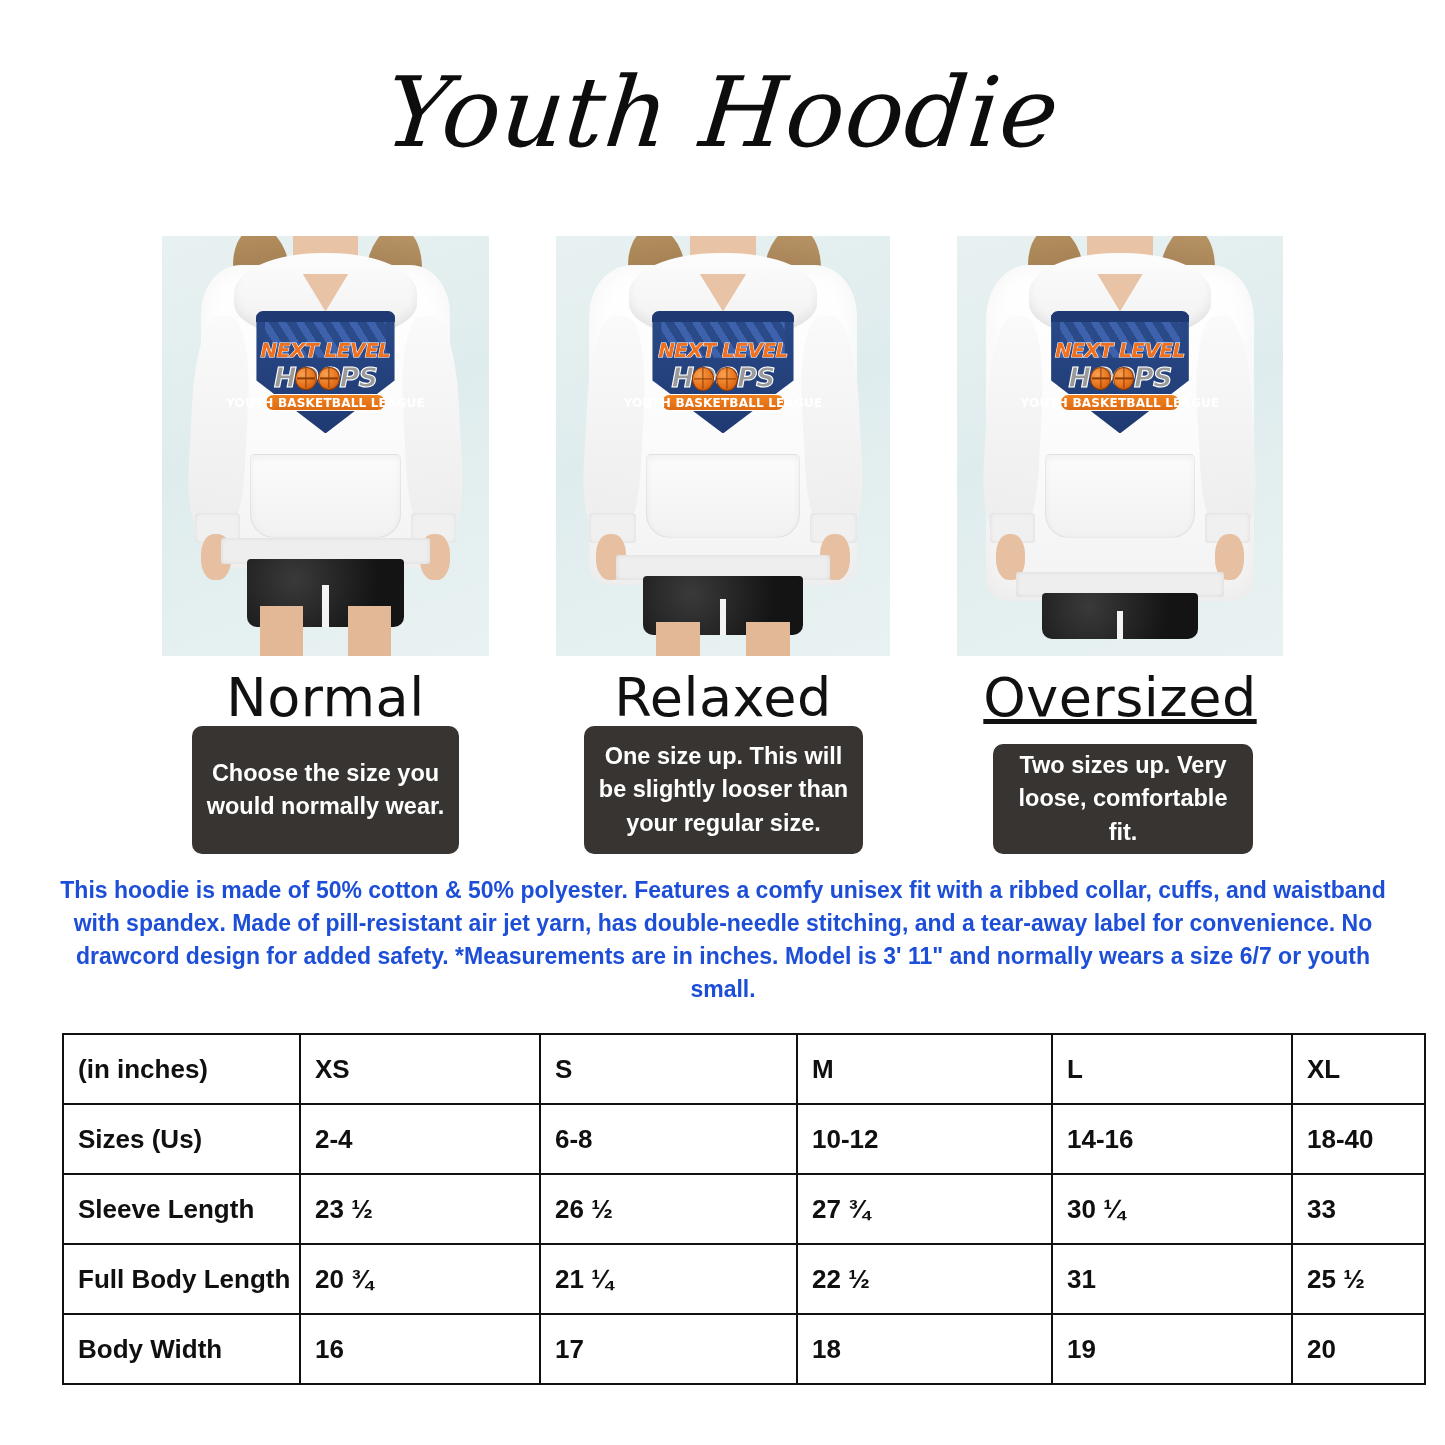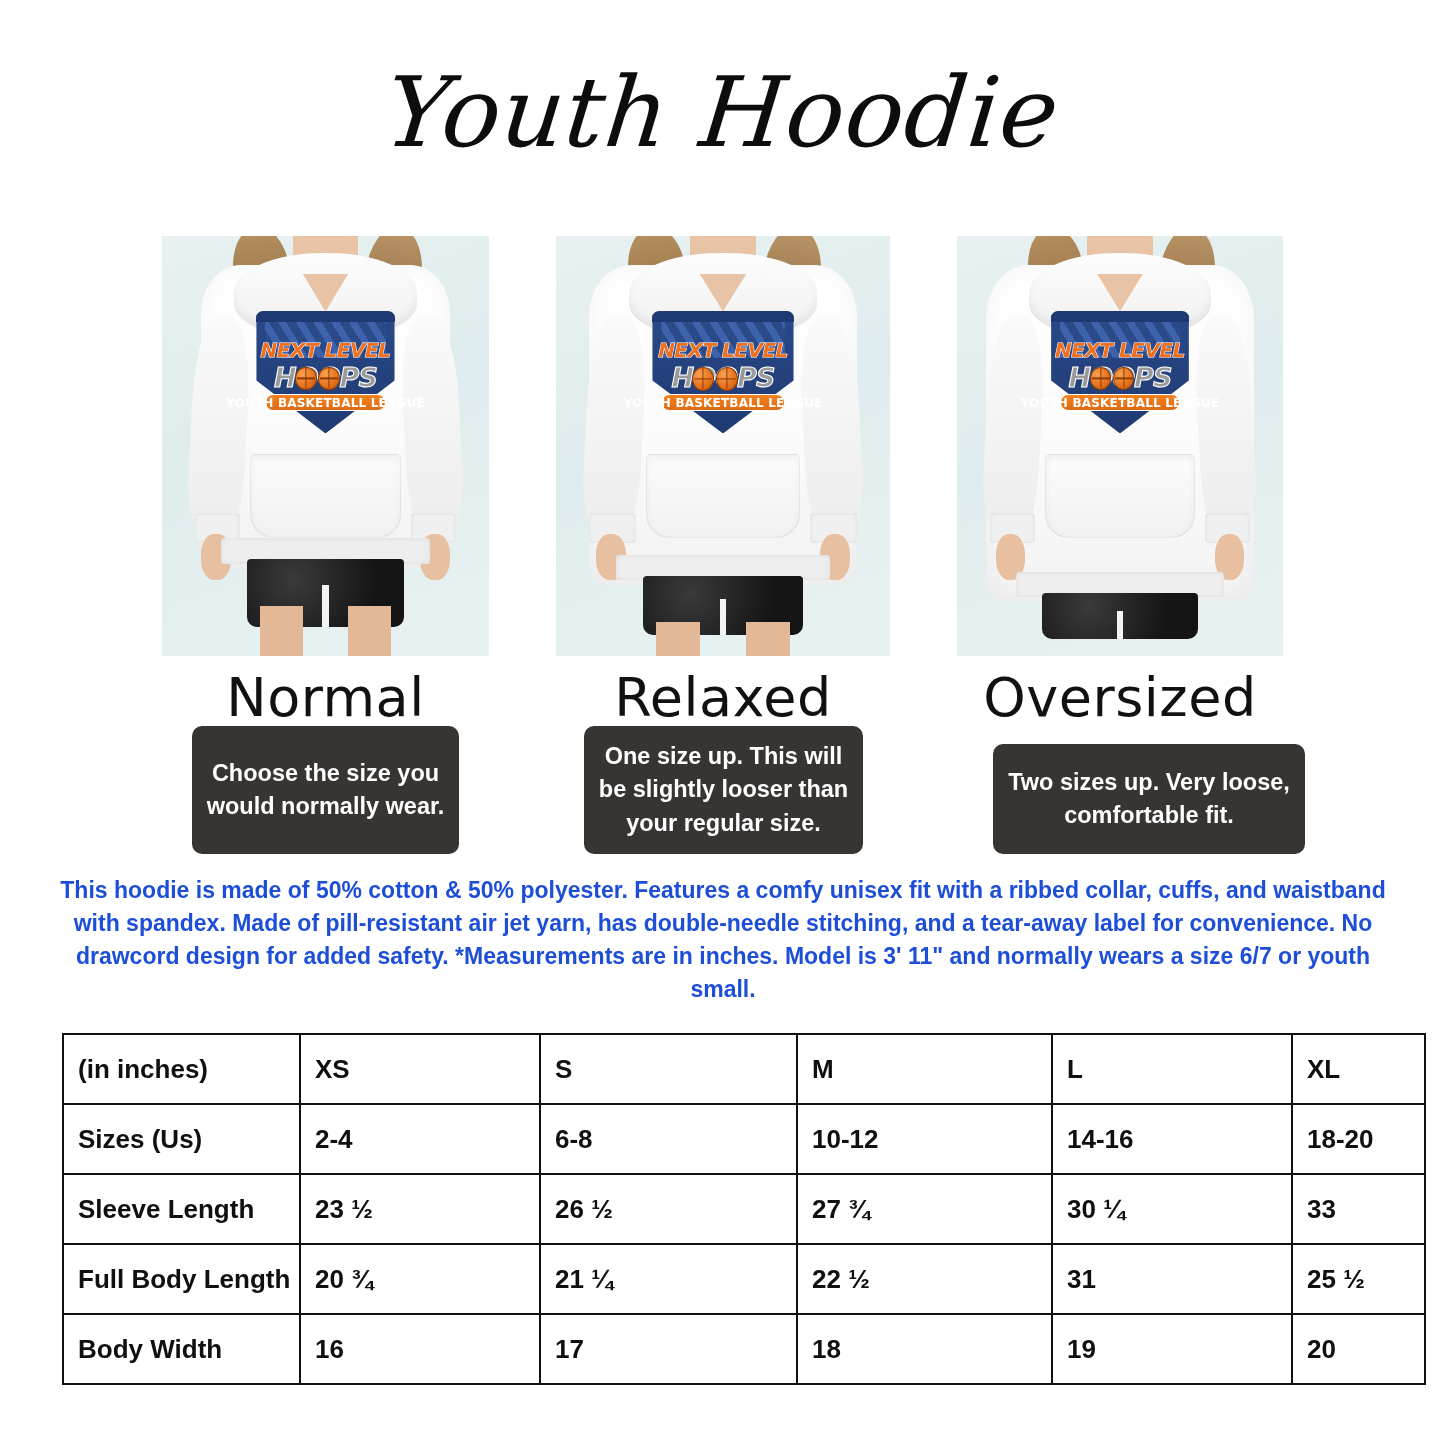--- a/index.html
+++ b/index.html
@@ -199,39 +199,39 @@
     text-align: center;
     font-family: "DejaVu Sans", sans-serif;
     font-weight: 400;
     font-size: 54px;
     color: #111111;
     letter-spacing: .5px;
     margin-top: 8px;
   }
   .f1 { left: 162px; width: 327px; }
   .f2 { left: 556px; width: 334px; }
-  .f3 { left: 957px; width: 326px; }
+  .f3 { left: 957px; width: 326px; text-decoration: underline; }
 
   
   .callout {
     position: absolute;
     background: #373431;
     border-radius: 10px;
     color: #ffffff;
     font-family: "Liberation Sans", sans-serif;
     font-weight: bold;
     font-size: 23.5px;
     line-height: 1.42;
     text-align: center;
     display: flex; align-items: center; justify-content: center;
     padding: 8px 14px;
   }
   .c1 { left: 192px; top: 726px; width: 267px; height: 128px; }
   .c2 { left: 584px; top: 726px; width: 279px; height: 128px; }
-  .c3 { left: 993px; top: 744px; width: 312px; height: 110px; }
+  .c3 { left: 993px; top: 744px; width: 260px; height: 110px; }
 
   
   .desc {
     position: absolute; left: 58px; top: 874px; width: 1330px;
     text-align: center;
     font-family: "Liberation Sans", sans-serif;
     font-weight: bold;
     font-size: 23px;
     line-height: 1.43;
     color: #1d4ed8;
@@ -401,21 +401,21 @@
             <td>M</td>
             <td>L</td>
             <td>XL</td>
           </tr>
           <tr>
             <td>Sizes (Us)</td>
             <td>2-4</td>
             <td>6-8</td>
             <td>10-12</td>
             <td>14-16</td>
-            <td>18-20</td>
+            <td>18-40</td>
           </tr>
           <tr>
             <td>Sleeve Length</td>
             <td>23 ½</td>
             <td>26 ½</td>
             <td>27 ¾</td>
             <td>30 ¼</td>
             <td>33</td>
           </tr>
           <tr>

